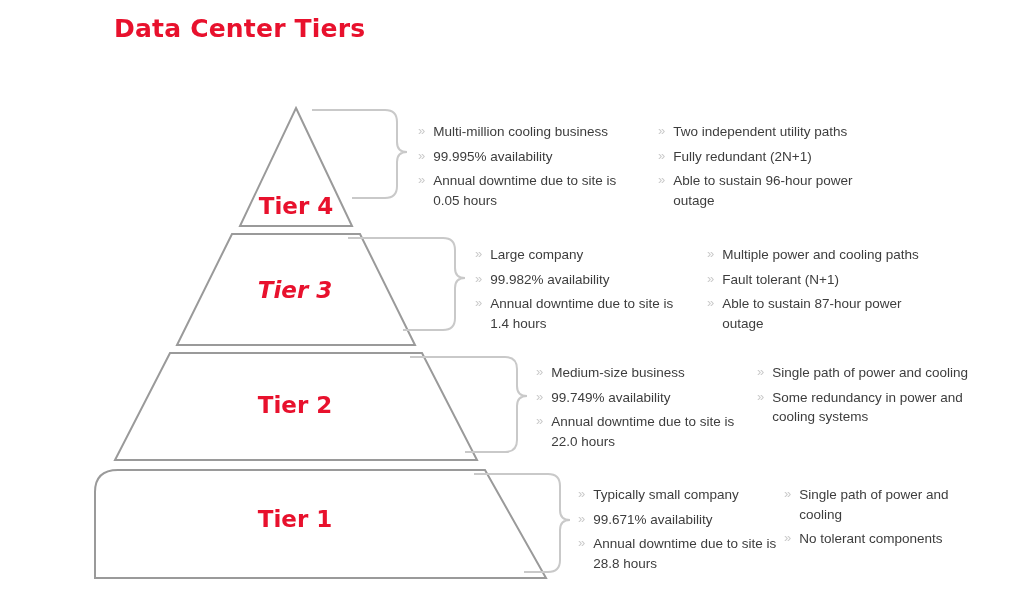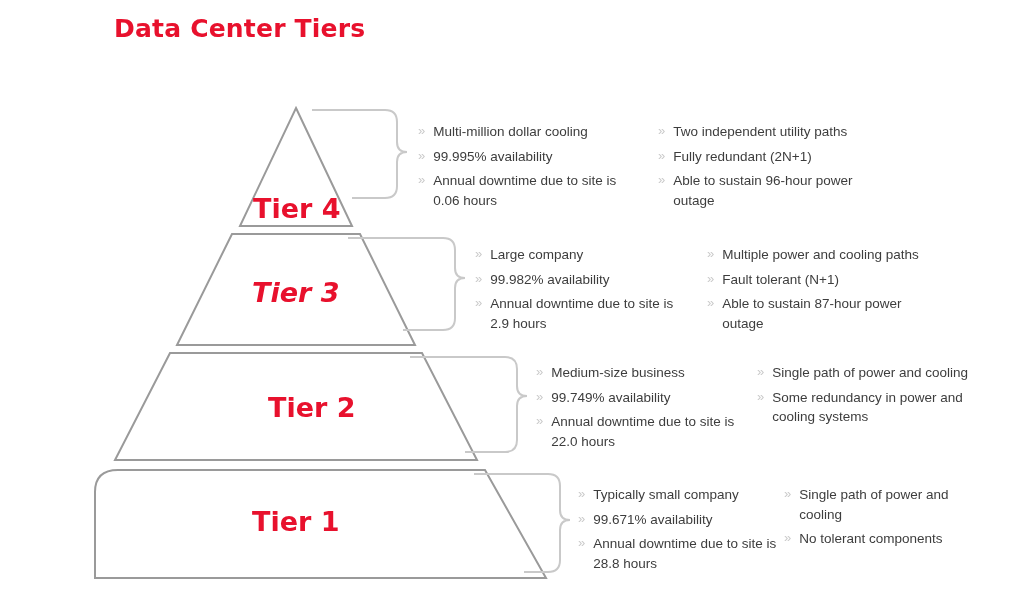--- a/index.html
+++ b/index.html
@@ -33,21 +33,21 @@
     position: absolute;
     left: 0;
     top: 0;
     width: 1024px;
     height: 596px;
   }
   .tier-label {
     position: absolute;
     color: #e8112d;
     font-weight: bold;
-    font-size: 27px;
+    font-size: 23px;
     font-family: "DejaVu Sans", sans-serif;
     text-align: center;
     white-space: nowrap;
   }
   .bullet-col {
     position: absolute;
     color: #3d3d3d;
     font-size: 13.5px;
     line-height: 1.45;
   }
@@ -85,35 +85,35 @@
     <path d="M 118,470 L 485,470 L 546,578 L 95,578 L 95,492 Q 95,470 118,470 Z" fill="#ffffff" stroke="#9a9a9a" stroke-width="2"></path>
 
     <path d="M 312,110 L 385,110 Q 397,110 397,122 L 397,142 Q 397,152 407,152 Q 397,152 397,162 L 397,186 Q 397,198 385,198 L 352,198" fill="none" stroke="#c9c9c9" stroke-width="2"></path>
     <path d="M 348,238 L 443,238 Q 455,238 455,250 L 455,268 Q 455,278 465,278 Q 455,278 455,288 L 455,318 Q 455,330 443,330 L 403,330" fill="none" stroke="#c9c9c9" stroke-width="2"></path>
     <path d="M 410,357 L 505,357 Q 517,357 517,369 L 517,386 Q 517,396 527,396 Q 517,396 517,406 L 517,440 Q 517,452 505,452 L 465,452" fill="none" stroke="#c9c9c9" stroke-width="2"></path>
     <path d="M 474,474 L 548,474 Q 560,474 560,486 L 560,510 Q 560,520 570,520 Q 560,520 560,530 L 560,560 Q 560,572 548,572 L 524,572" fill="none" stroke="#c9c9c9" stroke-width="2"></path>
   </svg>
 
   <div class="tier-label" style="left:253px; top:193px; width:86px;">Tier 4</div>
   <div class="tier-label" style="left:252px; top:277px; width:86px;font-style:italic;">Tier 3</div>
-  <div class="tier-label" style="left:268px; top:392px; width:86px;">Tier 2</div>
+  <div class="tier-label" style="left:252px; top:392px; width:86px;">Tier 2</div>
   <div class="tier-label" style="left:252px; top:506px; width:86px;">Tier 1</div>
 
   <div class="bullet-col" style="left:418px; top:122px; width:215px;">
     <div class="bullet-row">
       <span class="chev">»</span>
-      <span class="btext">Multi-million dollar cooling</span>
+      <span class="btext">Multi-million cooling business</span>
     </div>
     <div class="bullet-row">
       <span class="chev">»</span>
       <span class="btext">99.995% availability</span>
     </div>
     <div class="bullet-row">
       <span class="chev">»</span>
-      <span class="btext">Annual downtime due to site is 0.06 hours</span>
+      <span class="btext">Annual downtime due to site is 0.05 hours</span>
     </div>
   </div>
   <div class="bullet-col" style="left:658px; top:122px; width:230px;">
     <div class="bullet-row">
       <span class="chev">»</span>
       <span class="btext">Two independent utility paths</span>
     </div>
     <div class="bullet-row">
       <span class="chev">»</span>
       <span class="btext">Fully redundant (2N+1)</span>
@@ -128,21 +128,21 @@
     <div class="bullet-row">
       <span class="chev">»</span>
       <span class="btext">Large company</span>
     </div>
     <div class="bullet-row">
       <span class="chev">»</span>
       <span class="btext">99.982% availability</span>
     </div>
     <div class="bullet-row">
       <span class="chev">»</span>
-      <span class="btext">Annual downtime due to site is 2.9 hours</span>
+      <span class="btext">Annual downtime due to site is 1.4 hours</span>
     </div>
   </div>
   <div class="bullet-col" style="left:707px; top:245px; width:235px;">
     <div class="bullet-row">
       <span class="chev">»</span>
       <span class="btext">Multiple power and cooling paths</span>
     </div>
     <div class="bullet-row">
       <span class="chev">»</span>
       <span class="btext">Fault tolerant (N+1)</span>

